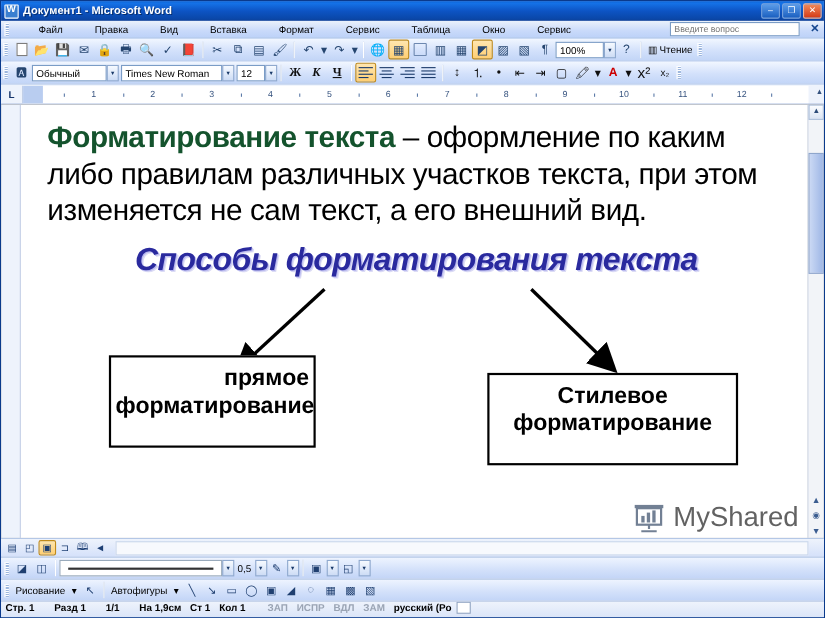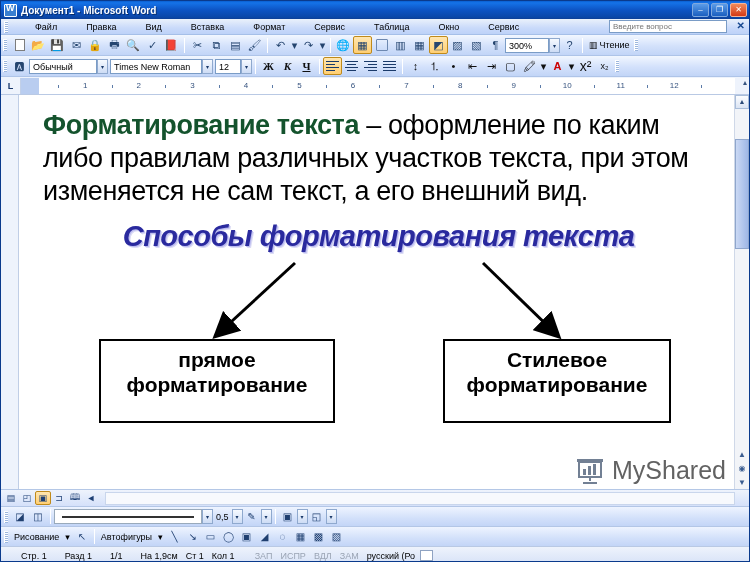--- a/index.html
+++ b/index.html
@@ -111,21 +111,21 @@
     margin-top:12px;text-align:center;
     font-family:"Liberation Sans", sans-serif;
     font-weight:bold;font-style:italic;font-size:29px;color:#2a2a9e;
     letter-spacing:-0.5px;
     text-shadow:1px 1px 0 #b9b9ef, 2px 2px 0 #dcdcf5;
   }
   .diagram{position:relative;height:180px;margin-top:4px;}
   .dbox{position:absolute;border:2px solid #000;background:#fff;
         text-align:center;font-weight:bold;font-size:21px;line-height:25px;
         font-family:"Liberation Sans",sans-serif;padding:6px 4px 4px;}
-  .dbox.left{left:56px;top:82px;width:236px;height:84px;}
+  .dbox.left{left:56px;top:66px;width:188px;height:84px;text-align:right;}
   .dbox.right{left:400px;top:82px;width:228px;height:84px;}
   .diagram svg{position:absolute;left:0;top:0;}
 
   
   .watermark{position:absolute;right:8px;bottom:4px;display:flex;align-items:center;gap:7px;
              font-size:25px;color:#5a5a5a;font-family:"Liberation Sans",sans-serif;opacity:.95;}
   .wm-ico{width:30px;height:26px;position:relative;}
 
   
   .viewbar{height:17px;flex:0 0 17px;display:flex;align-items:center;
@@ -136,23 +136,23 @@
   .vb-rest{flex:1 1 auto;height:13px;margin:0 14px 0 6px;background:#f7f9fd;border:1px solid #c9d6ec;}
 
   
   .drawbar{height:20px;flex:0 0 20px;display:flex;align-items:center;
            background:linear-gradient(180deg,#eef4ff,#d2e0fa 60%,#c3d5f7);
            border-top:1px solid #b3c6e6;padding-left:2px;}
   .db-label{font-size:9px;color:#000;padding:0 3px;white-space:nowrap;}
   .db-btn{width:18px;height:17px;display:flex;align-items:center;justify-content:center;font-size:10px;color:#1f3f70;}
 
   
-  .statusbar{height:15px;flex:0 0 15px;display:flex;align-items:flex-end;
+  .statusbar{height:15px;flex:0 0 15px;display:flex;align-items:flex-start;
              background:linear-gradient(180deg,#eef3fc,#dbe5f8);border-top:1px solid #b9c9e4;
-             font-size:9px;color:#000;padding-left:20px;}
+             font-size:9px;color:#000;padding-left:4px;font-weight:bold;}
   .st{white-space:nowrap;padding-right:2px;}
   .st.dim{color:#9aa4b4;}
   .st-sep{width:16px;}
   .sbook{width:13px;height:11px;margin:0 3px;border:1px solid #8fa3c2;background:#fff;}
 </style>
 </head>
 <body>
 
 <div class="app">
 
@@ -210,21 +210,21 @@
     <div class="tb-btn on">▦</div>
     <div class="tb-btn">
         <div class="sq"></div>
       </div>
     <div class="tb-btn">▥</div>
     <div class="tb-btn">▦</div>
     <div class="tb-btn on">◩</div>
     <div class="tb-btn">▨</div>
     <div class="tb-btn">▧</div>
     <div class="tb-btn">¶</div>
-    <div class="zoom-combo">300%</div>
+    <div class="zoom-combo">100%</div>
     <div class="combo-arr">▾</div>
     <div class="tb-btn">?</div>
     <div class="tb-sep"></div>
     <div class="read-btn">
       <span>▥</span>
       <span>Чтение</span>
     </div>
     <div class="grip"></div>
   </div>
 

